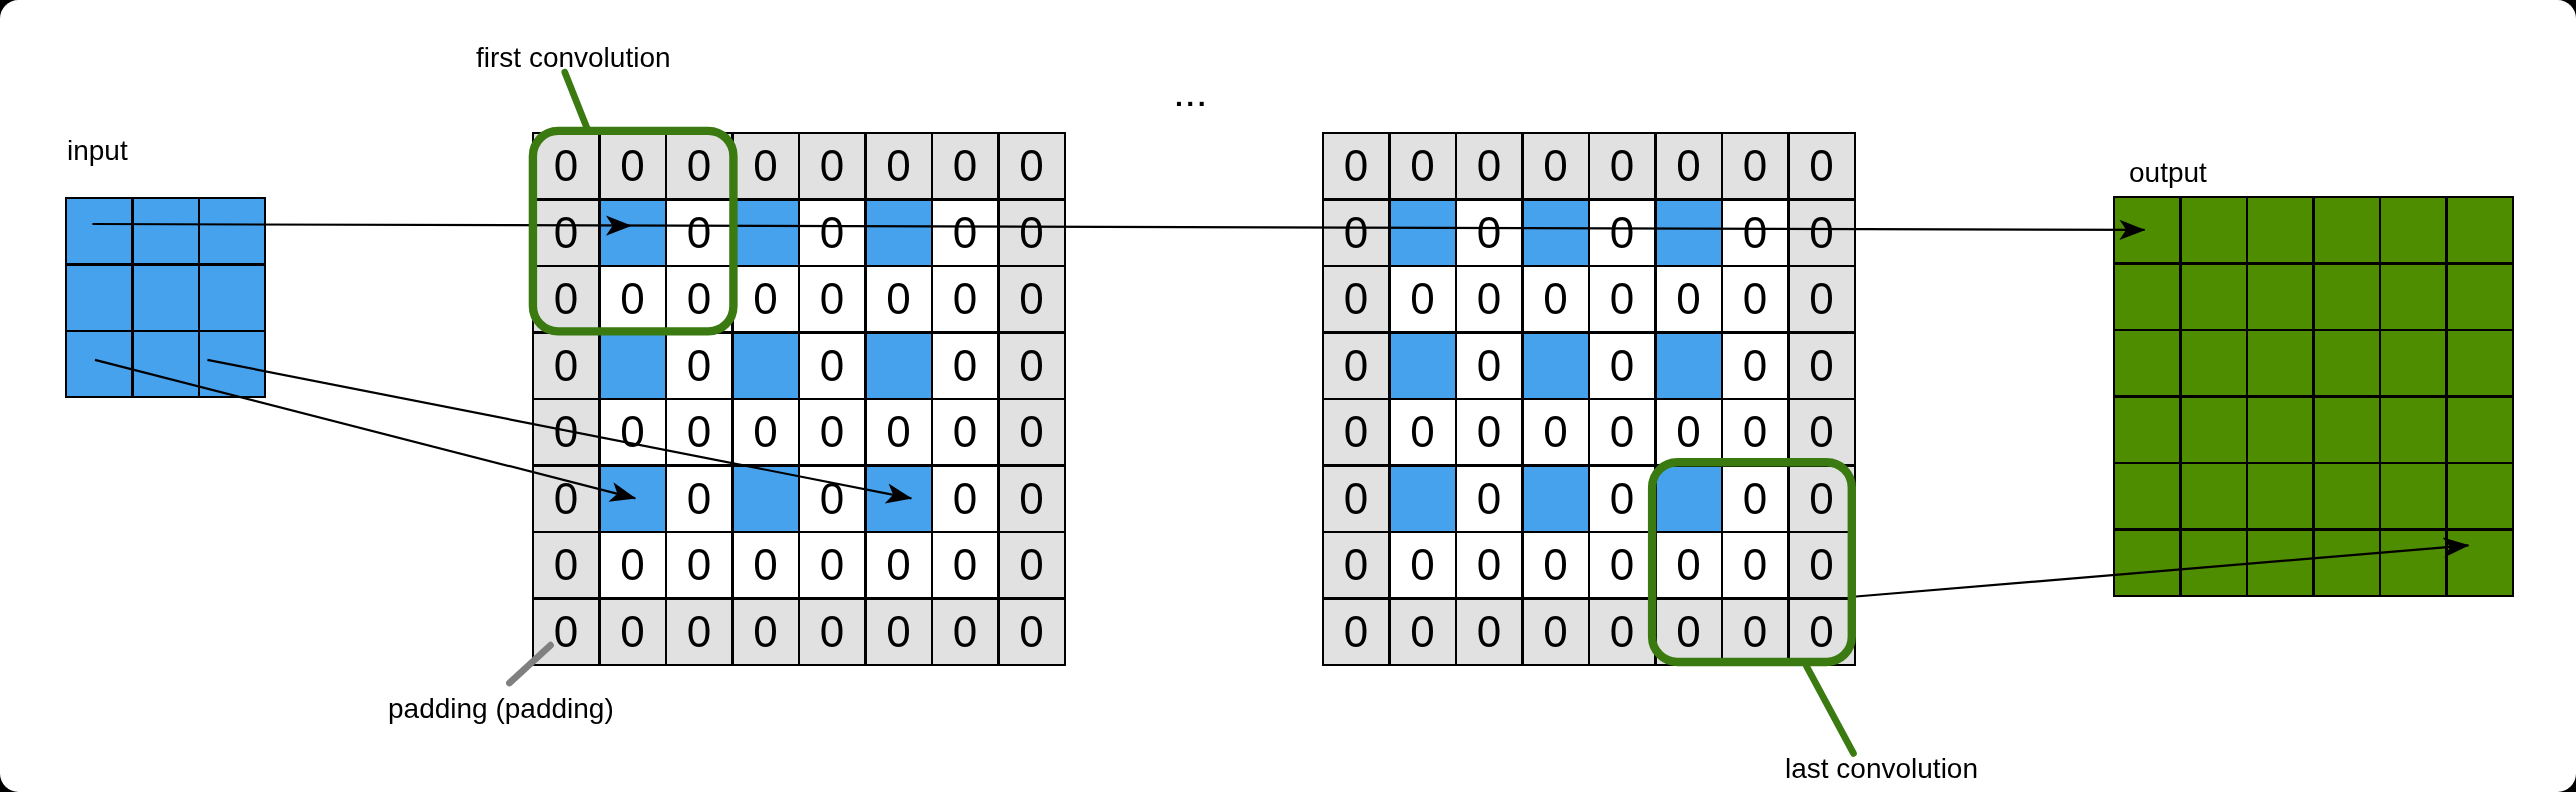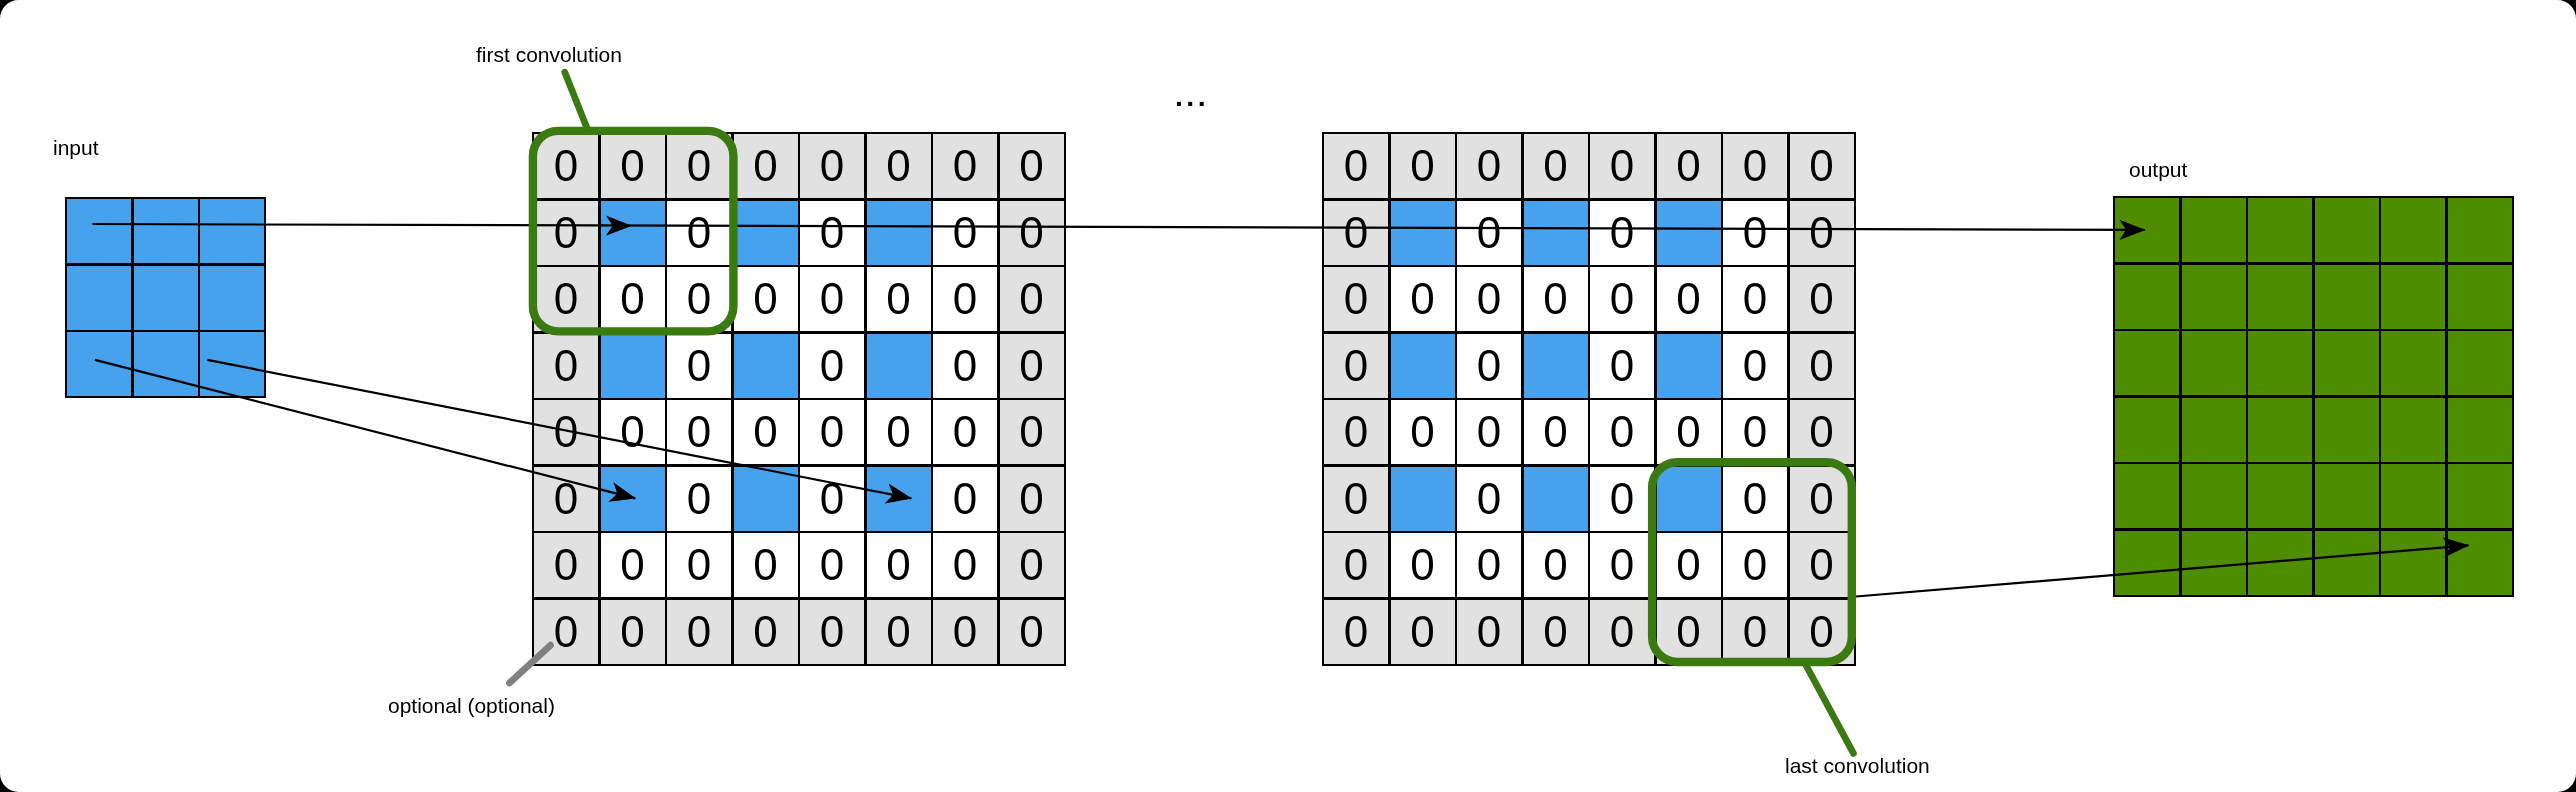--- a/index.html
+++ b/index.html
@@ -6,21 +6,21 @@
   .canvas{
     position:relative;
     width:2576px;height:792px;
     background:#fff;
     border-radius:18.5px;
     overflow:hidden;
     font-family:"Liberation Sans",sans-serif;
   }
   .lbl{
     position:absolute;
-    font-size:21px;
+    font-size:28px;
     color:#000;
     white-space:nowrap;
     line-height:1.1;
   }
   .ellipsis{
     font-size:28.5px;
     font-weight:bold;
     letter-spacing:3.4px;
   }
   .grid{
@@ -52,25 +52,25 @@
   .leader-green{stroke:var(--boxgreen,#3A7A10);stroke-width:8px;stroke-linecap:round;fill:none;}
   .leader-gray{stroke:var(--graylead,#808080);stroke-width:8px;stroke-linecap:round;fill:none;}
   .conv-box{stroke:var(--boxgreen,#3A7A10);stroke-width:10px;fill:none;}
   .ahead{fill:#000;}
 </style>
 </head>
 <body>
 
 <div class="canvas" style="--blue: #47A2EE; --pad: #E1E1E1; --green: #4E8C00; --boxgreen: #3A7A10; --graylead: #808080;">
 
-  <span class="lbl" style="left:53px;top:136px">input</span>
+  <span class="lbl" style="left:67px;top:136px">input</span>
   <span class="lbl" style="left:476px;top:43px">first convolution</span>
   <span class="lbl ellipsis" style="left:1175px;top:81px">...</span>
   <span class="lbl" style="left:2129px;top:158px">output</span>
-  <span class="lbl" style="left:388px;top:694px">optional (optional)</span>
+  <span class="lbl" style="left:388px;top:694px">padding (padding)</span>
   <span class="lbl" style="left:1785px;top:754px">last convolution</span>
 
   <div class="grid" style="left: 65px; top: 197px; --cellsize: 64px; grid-template-columns: repeat(3, var(--cellsize)); grid-template-rows: repeat(3, var(--cellsize));">
       <div class="cell b"></div>
       <div class="cell b"></div>
       <div class="cell b"></div>
       <div class="cell b"></div>
       <div class="cell b"></div>
       <div class="cell b"></div>
       <div class="cell b"></div>

